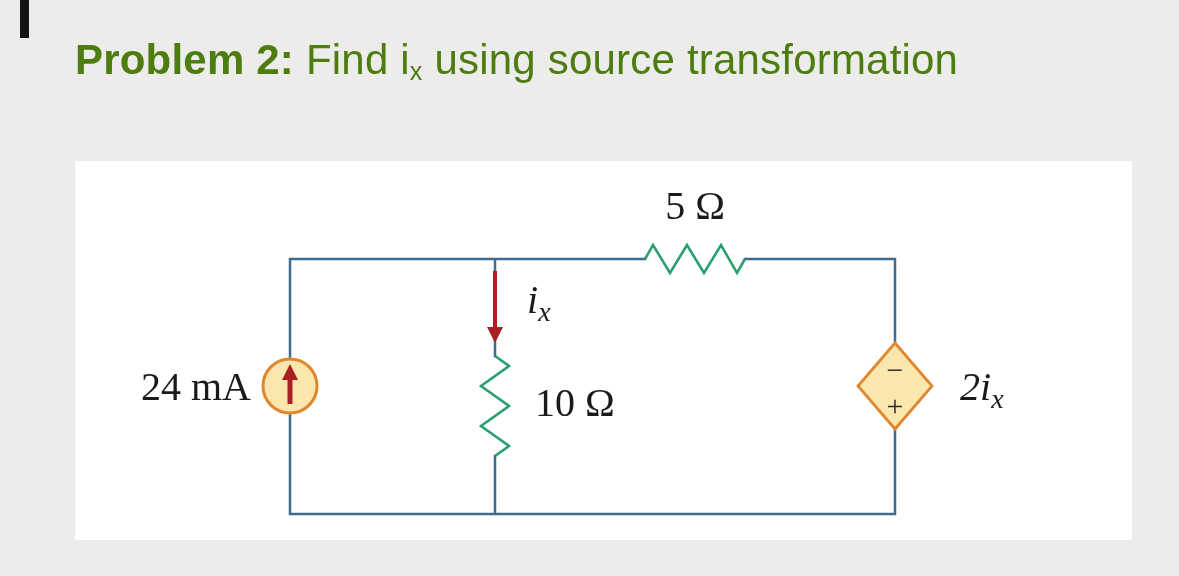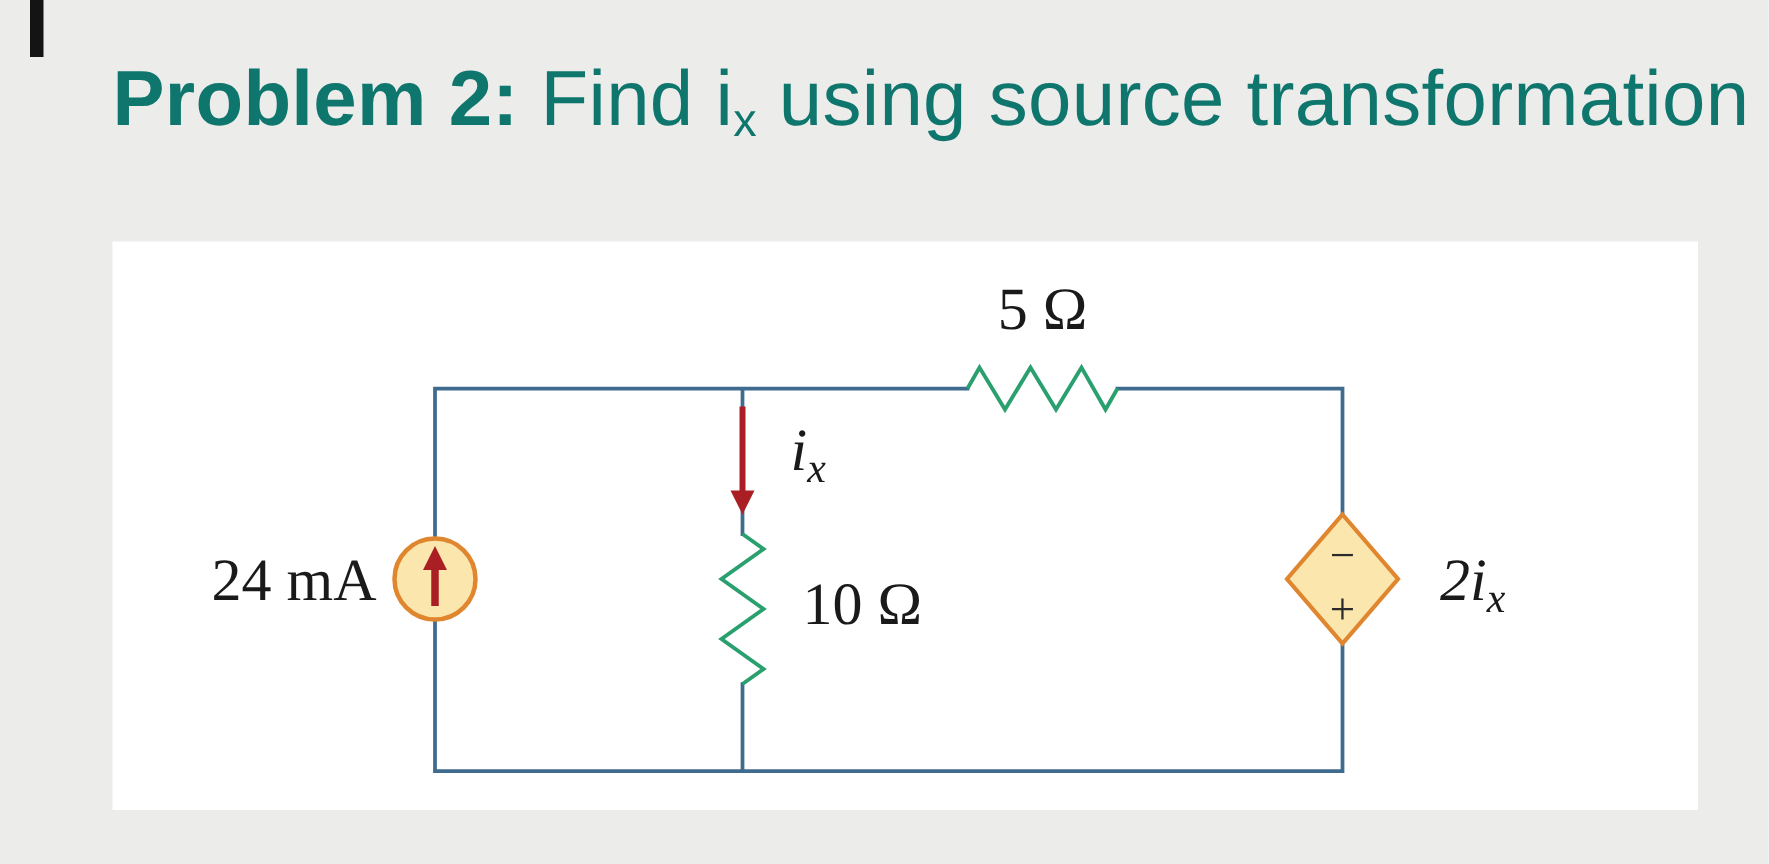--- a/index.html
+++ b/index.html
@@ -16,22 +16,22 @@
     left: 20px;
     top: 0;
     width: 9px;
     height: 38px;
     background: #141414;
   }
   .title {
     position: absolute;
     left: 75px;
     top: 36px;
-    font-size: 52px;
-    color: #0f766e;
+    font-size: 42px;
+    color: #4d7c0f;
     letter-spacing: 0.2px;
     white-space: nowrap;
   }
   .title .bold { font-weight: 700; }
   .title sub {
     font-size: 0.6em;
     line-height: 0;
     vertical-align: -0.25em;
   }
   .panel {

